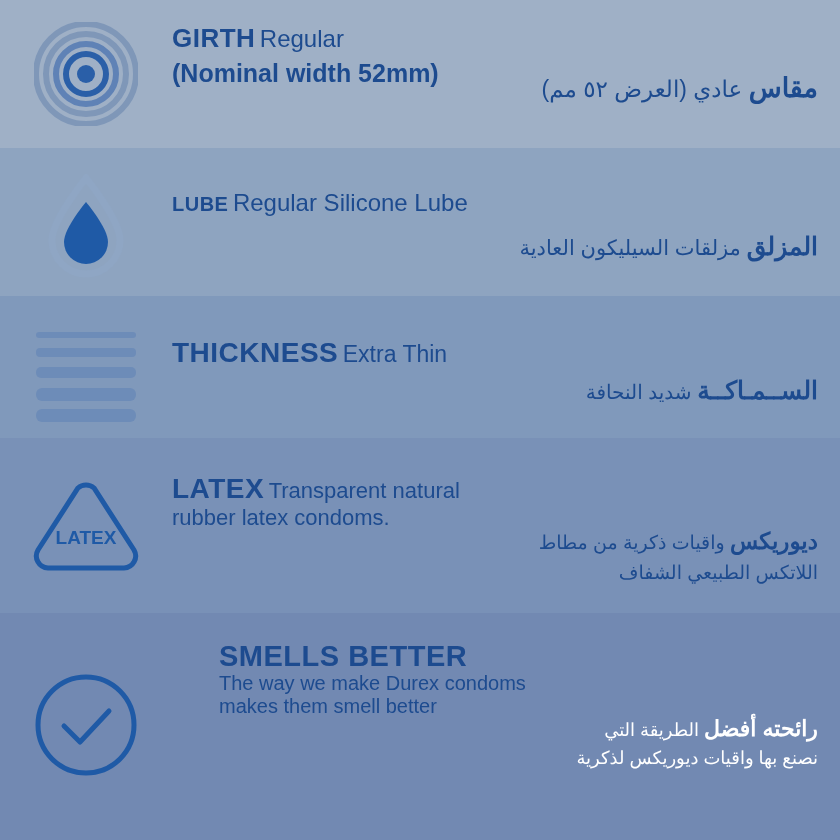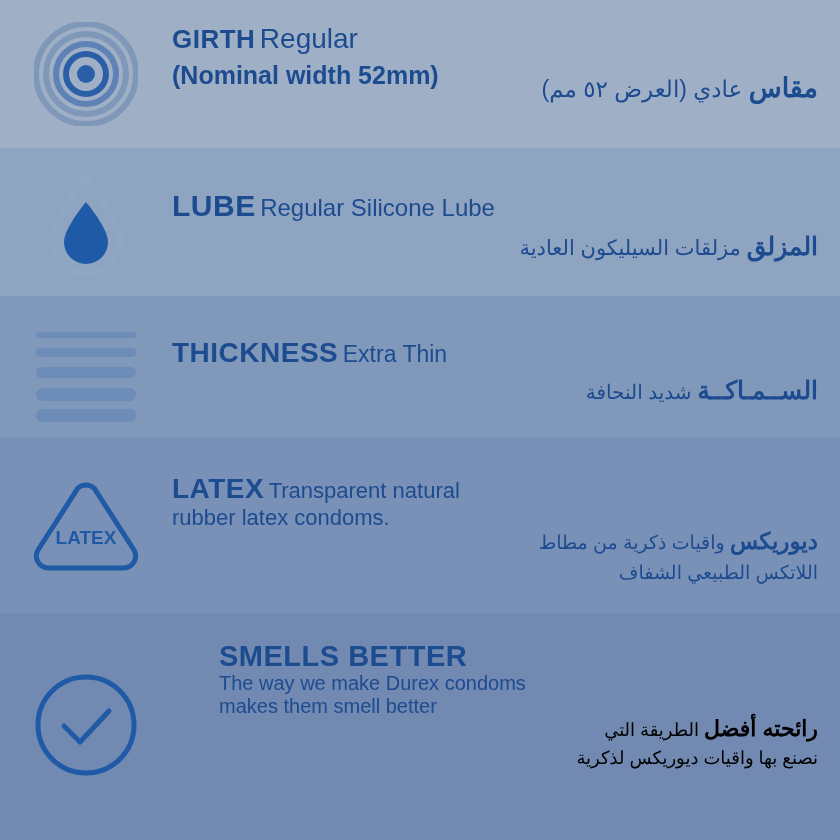--- a/index.html
+++ b/index.html
@@ -58,38 +58,38 @@
     letter-spacing: 0.5px;
   }
   .desc {
     font-weight: normal;
   }
 
   
   .girth-icon { margin-top: 22px; }
   .girth-text { padding-top: 24px; }
   .girth-text .kicker { font-size: 26px; }
-  .girth-text .desc   { font-size: 28px; text-align: center; }
+  .girth-text .desc   { font-size: 24px; text-align: center; }
   .girth-line2 { font-size: 25px; font-weight: bold; margin-top: 8px; }
   .ar-girth {
     position: absolute;
     right: 22px;
     top: 72px;
     direction: rtl;
     text-align: right;
     color: #1d4b8f;
     font-size: 23px;
     line-height: 1.25;
   }
   .ar-girth .ar-strong { font-weight: bold; font-size: 27px; }
 
   
   .lube-icon { margin-top: 26px; }
   .lube-text { padding-top: 42px; }
-  .lube-text .kicker { font-size: 30px; }
+  .lube-text .kicker { font-size: 20px; }
   .lube-text .desc   { font-size: 24px; }
   .ar-lube {
     position: absolute;
     right: 22px;
     top: 82px;
     direction: rtl;
     color: #1d4b8f;
     font-size: 21px;
     line-height: 1.3;
   }
@@ -134,21 +134,21 @@
   .smells-icon { margin-top: 60px; }
   .smells-text { padding-top: 28px; }
   .smells-text .kicker { font-size: 29px; display: block; }
   .smells-text .desc   { font-size: 20px; display: block; line-height: 1.12; }
   .ar-smells {
     position: absolute;
     right: 22px;
     top: 100px;
     direction: rtl;
     text-align: right;
-    color: #000000;
+    color: #ffffff;
     font-size: 18px;
     line-height: 1.45;
   }
   .ar-smells .ar-strong { font-weight: bold; font-size: 22px; }
 
   svg { display: block; }
 </style>
 </head>
 <body>
 

